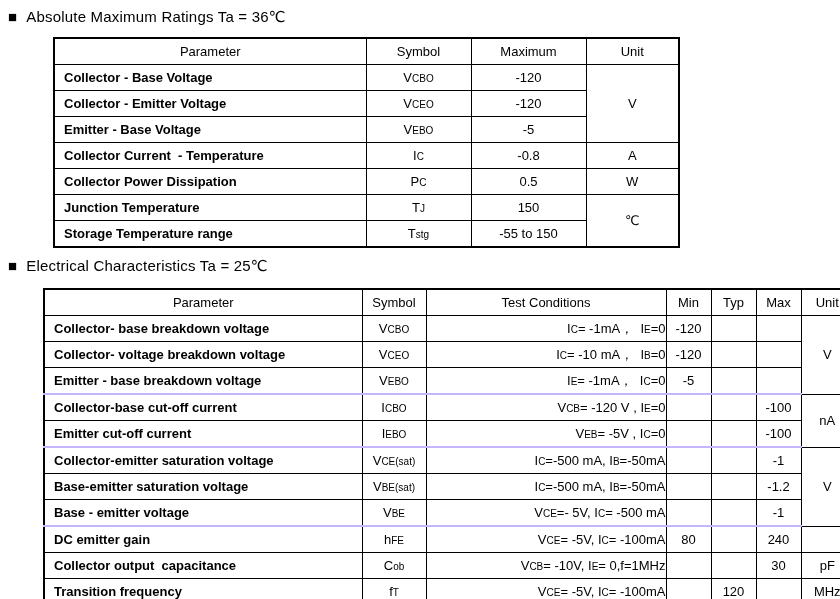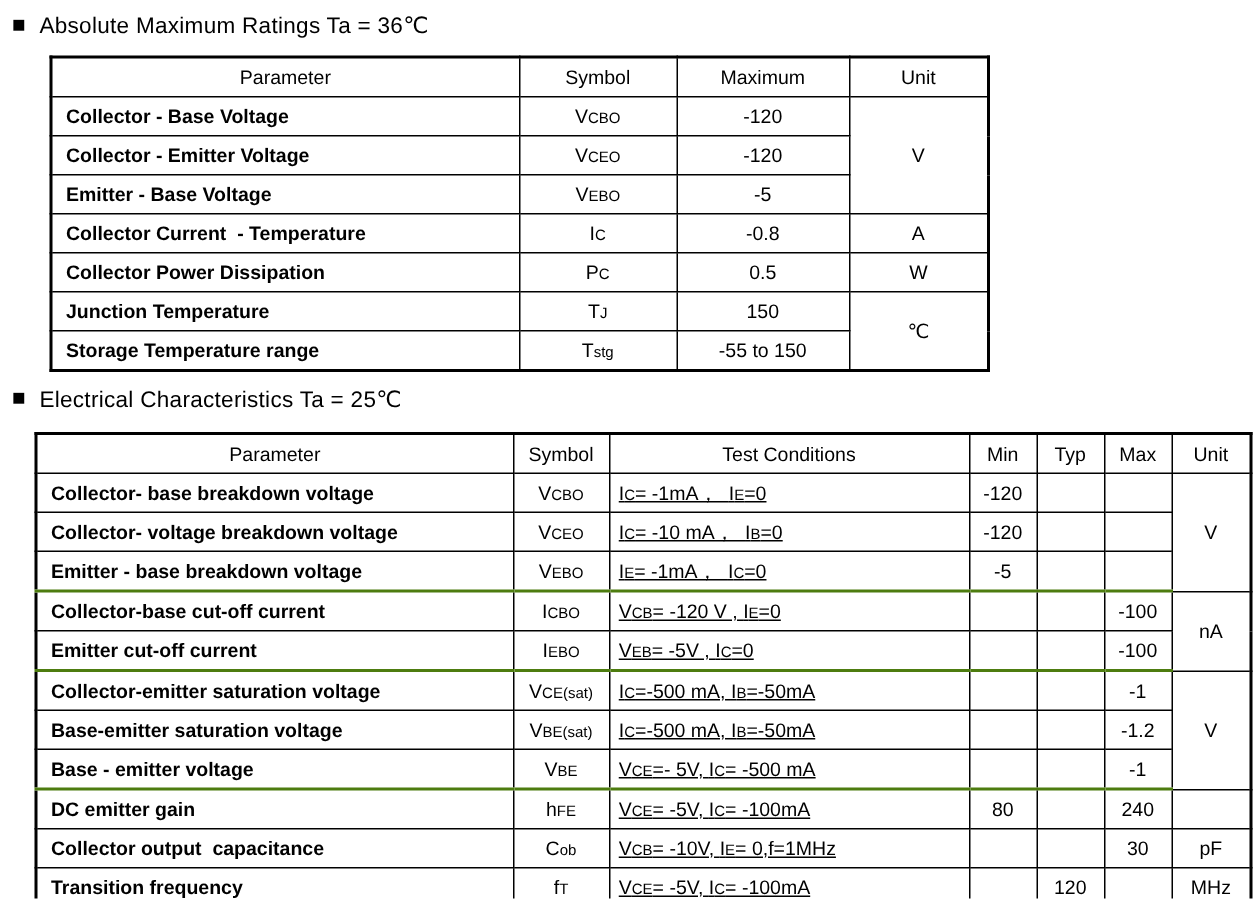--- a/index.html
+++ b/index.html
@@ -21,40 +21,41 @@
     font-size:15px; line-height:1; transform:translateY(-1px);
   }
   #title1{top:8px;}
   #title2{top:257px;}
 
   table{
     border-collapse:collapse;
     table-layout:fixed;
     position:absolute;
     background:#fff;
+    margin-left:20px;
   }
   #t1{top:37px; left:33px; width:625px;}
   #t2{top:288px; left:23px; width:810px;}
 
   td,th{
     border:1px solid #000;
     height:25px;
     font-size:13px;
     font-weight:normal;
     padding:0;
     text-align:center;
     vertical-align:middle;
     white-space:pre;
     overflow:hidden;
   }
   #t1{border:2px solid #000;}
   #t2{border:2px solid #000; border-bottom:none;}
   td.p{ text-align:left; padding-left:9px;font-weight:bold; }
-  td.cond{ text-align:left; padding-left:6px;text-decoration:underline; }
-  tr.sep td{ border-bottom:2px solid #4d7c0f; }
+  td.cond{ text-align:right; padding-left:21px; }
+  tr.sep td{ border-bottom:2px solid #c4b5fd; }
   .sb{ font-size:10px; }
   td.unit{ font-size:13px; }
 </style>
 </head>
 <body>
 
 <div class="page">
 
   <div class="sec-title" id="title1">
     <span class="sq">■</span>

